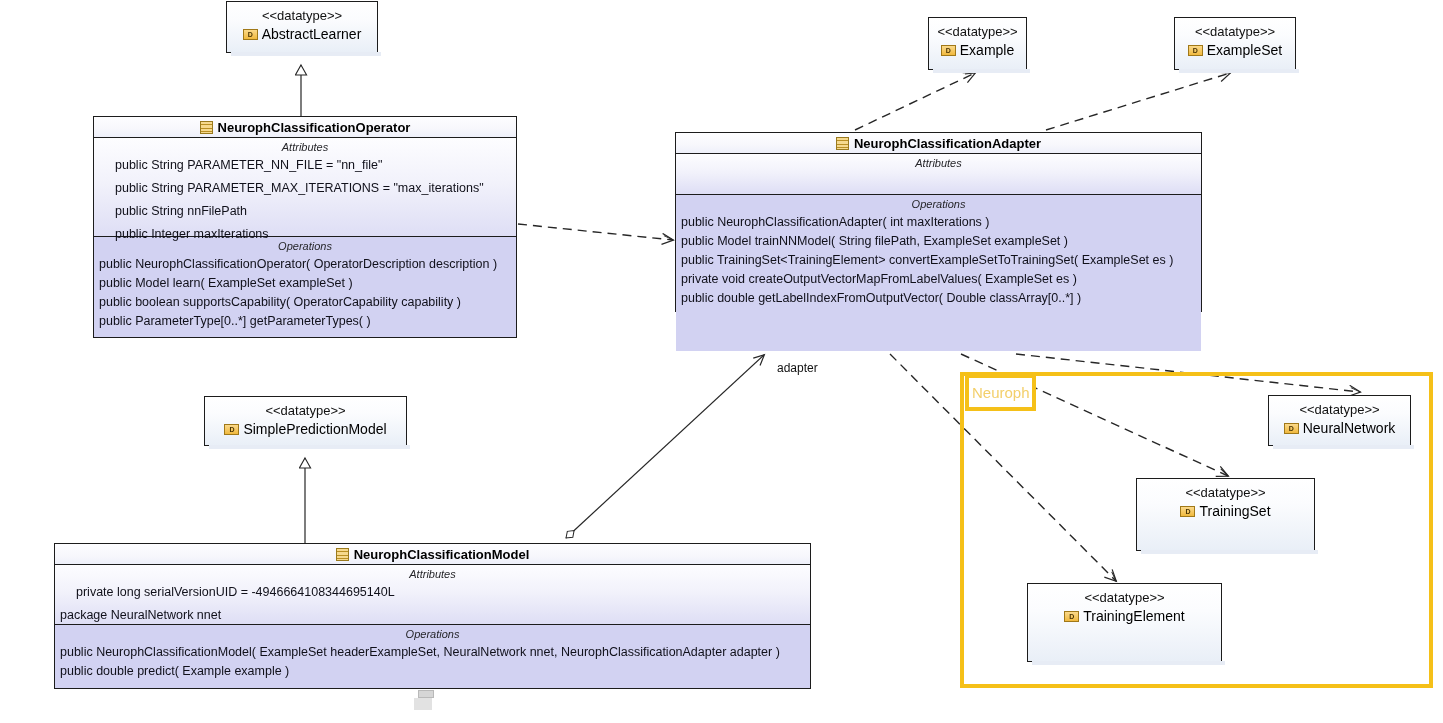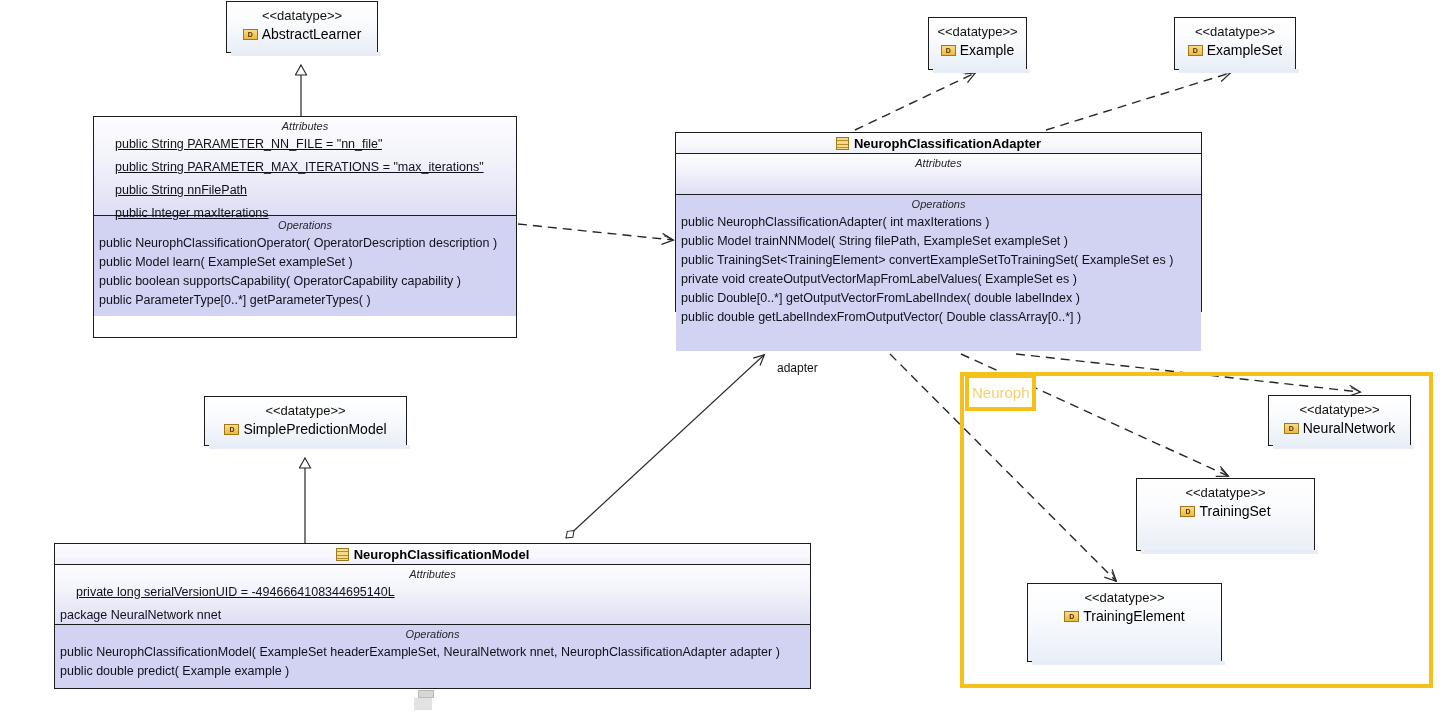--- a/index.html
+++ b/index.html
@@ -180,21 +180,20 @@
   }
   .member {
     font-size: 12.5px;
     color: #10101a;
     line-height: 19px;
     padding-left: 5px;
     white-space: nowrap;
     overflow: hidden;
   }
   .member.static {
-    text-decoration: underline;
     display: inline-block;
     margin-left: 5px;
     padding-left: 16px;
   }
   .member-wrap { line-height: 19px; }
 
   
   .edge-label {
     position: absolute;
     font-size: 12px;
@@ -335,20 +334,24 @@
 
   <div class="dt" style="left:1027px; top:583px; width:195px; height:79px;">
     <div class="dt-stereo">&lt;&lt;datatype&gt;&gt;</div>
     <div class="dt-namerow">
       <span class="ico-dt"></span>
       <span class="dt-name">TrainingElement</span>
     </div>
   </div>
 
   <div class="cls" style="left:93px; top:116px; width:424px; height:222px;">
+    <div class="cls-header">
+      <span class="ico-cls"></span>
+      <span class="cls-title">NeurophClassificationOperator</span>
+    </div>
     <div class="cls-compart cls-attrs" style="height:99px;">
       <div class="compart-label">Attributes</div>
       <div class="member-wrap">
         <span class="member static">public String PARAMETER_NN_FILE = "nn_file"</span>
       </div>
       <div class="member-wrap">
         <span class="member static">public String PARAMETER_MAX_ITERATIONS = "max_iterations"</span>
       </div>
       <div class="member-wrap">
         <span class="member static">public String nnFilePath</span>
@@ -373,21 +376,20 @@
     </div>
     <div class="cls-compart cls-attrs" style="height:41px;">
       <div class="compart-label">Attributes</div>
     </div>
     <div class="cls-compart cls-ops" style="height:156px;">
       <div class="compart-label">Operations</div>
       <div class="member">public NeurophClassificationAdapter( int maxIterations )</div>
       <div class="member">public Model  trainNNModel( String filePath, ExampleSet exampleSet )</div>
       <div class="member">public TrainingSet&lt;TrainingElement&gt;  convertExampleSetToTrainingSet( ExampleSet es )</div>
       <div class="member">private void  createOutputVectorMapFromLabelValues( ExampleSet es )</div>
-      <div class="member">public Double[0..*]  getOutputVectorFromLabelIndex( double labelIndex )</div>
       <div class="member">public double  getLabelIndexFromOutputVector( Double classArray[0..*] )</div>
     </div>
   </div>
 
   <div class="cls" style="left:54px; top:543px; width:757px; height:146px;">
     <div class="cls-header">
       <span class="ico-cls"></span>
       <span class="cls-title">NeurophClassificationModel</span>
     </div>
     <div class="cls-compart cls-attrs" style="height:60px;">

